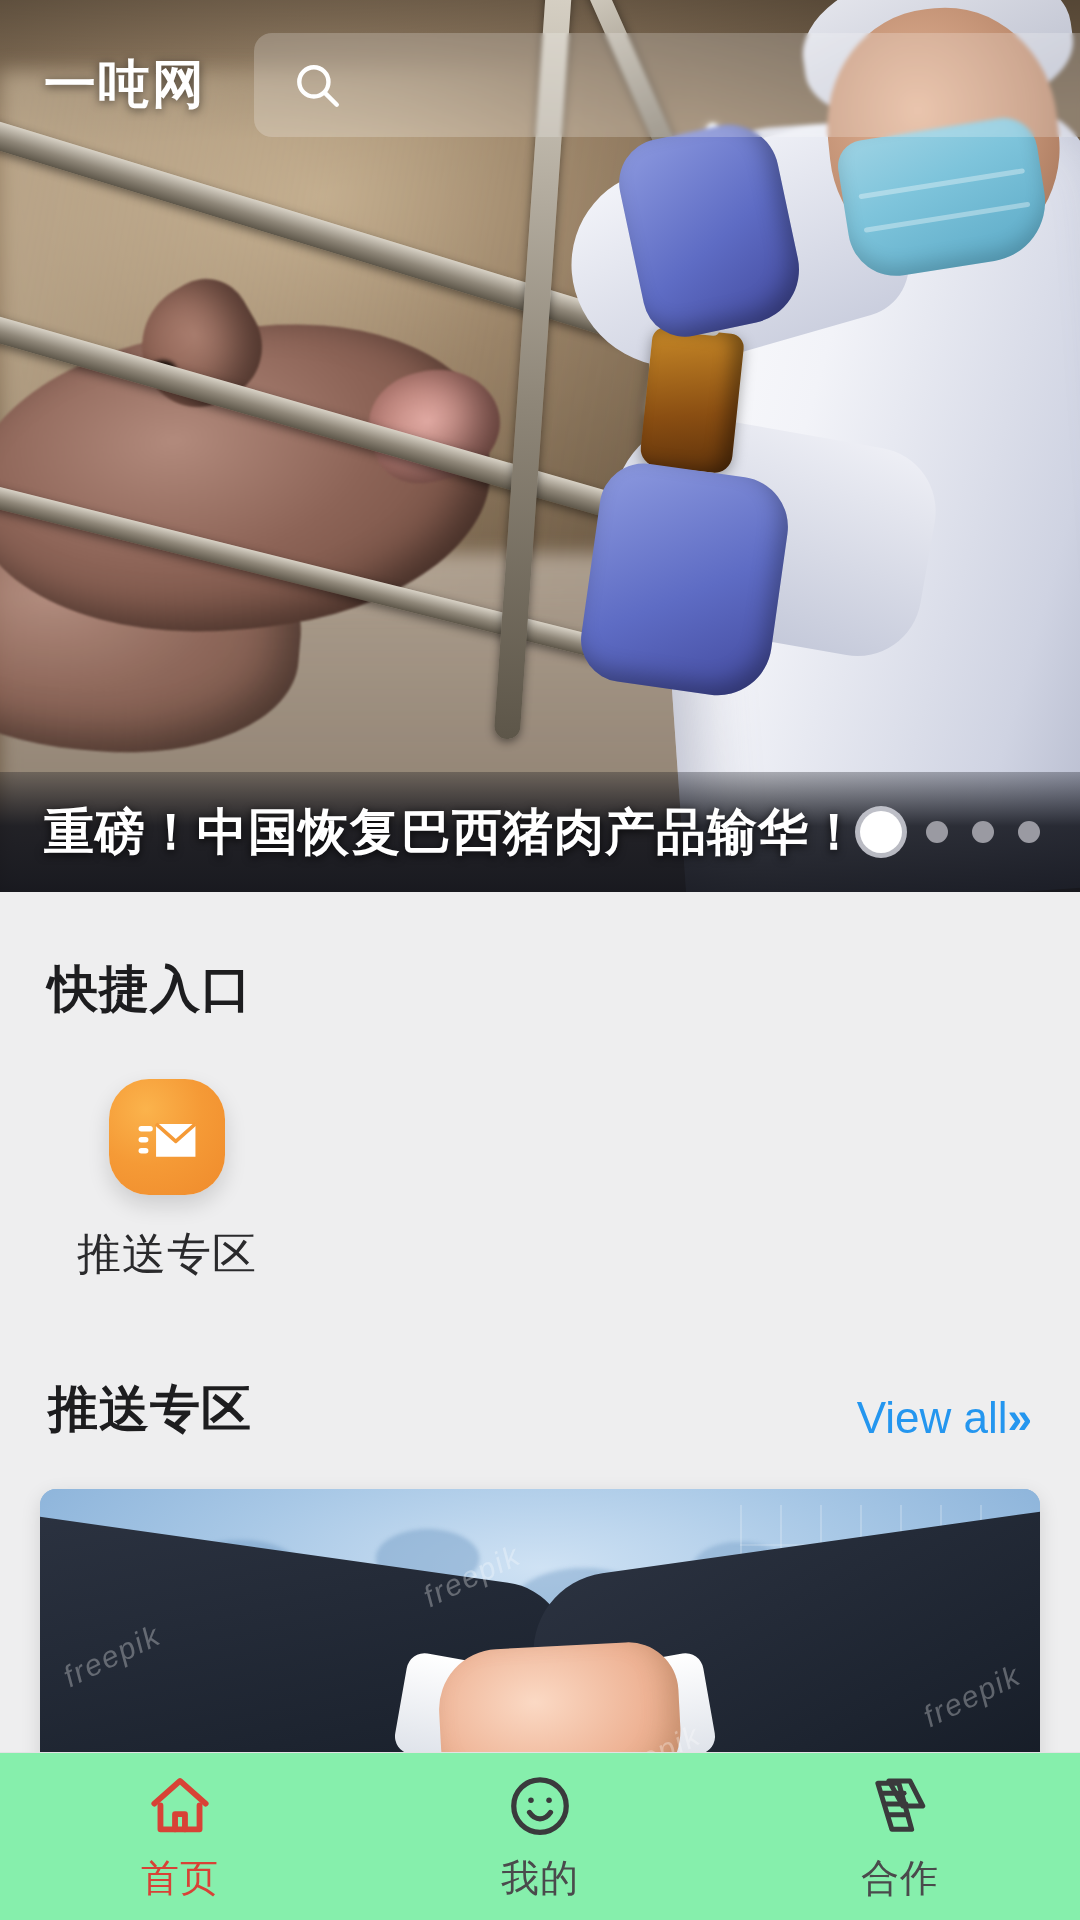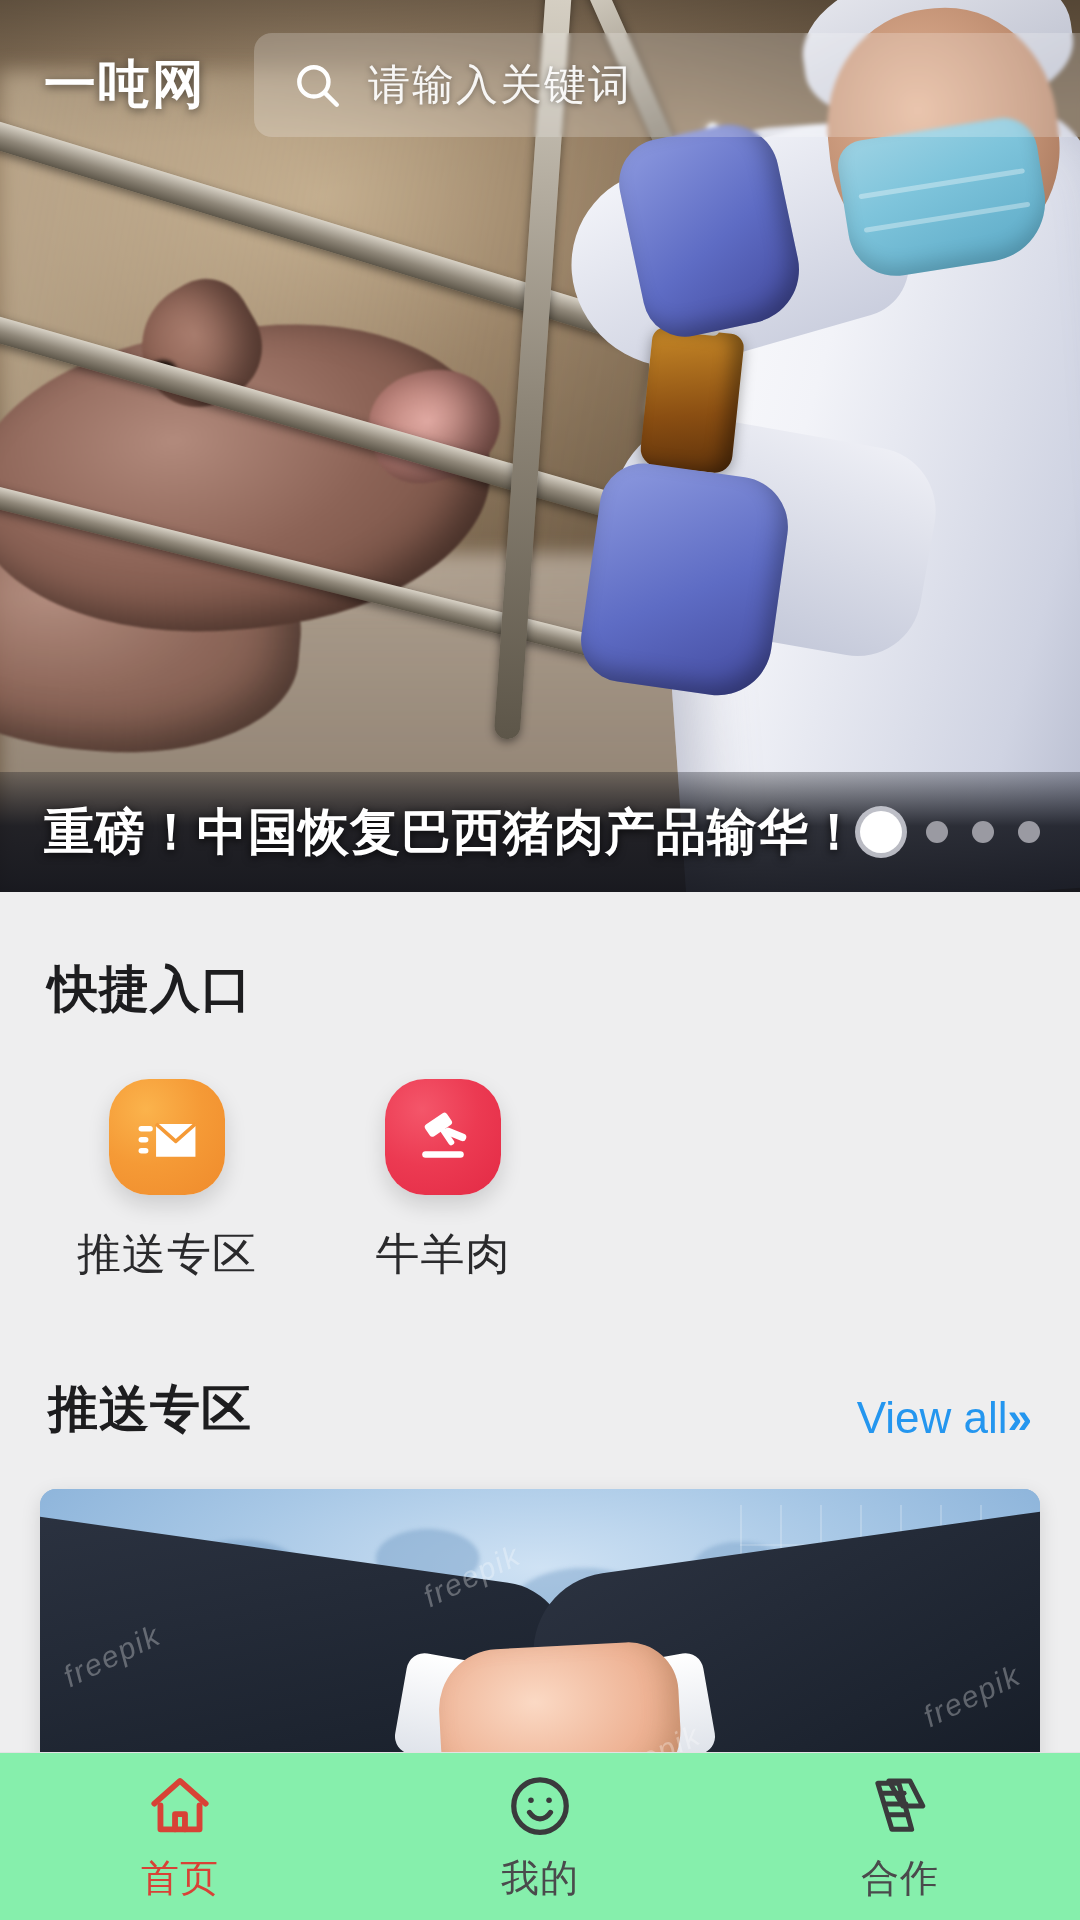--- a/index.html
+++ b/index.html
@@ -317,21 +317,20 @@
 
     <div class="topbar">
       <div class="logo">一吨网</div>
       <div class="searchbox">
         <span class="search-icon">
           <svg viewBox="0 0 24 24" width="50" height="50" fill="none" stroke="#ffffff" stroke-width="2.1" stroke-linecap="round">
             <circle cx="10.5" cy="10.5" r="7"></circle>
             <line x1="15.8" y1="15.8" x2="21.5" y2="21.5"></line>
           </svg>
         </span>
-        <span class="search-ph">请输入关键词</span>
       </div>
     </div>
 
     <div class="hero-caption-bar">
       <div class="hero-caption">重磅！中国恢复巴西猪肉产品输华！</div>
       <div class="dots">
         <span class="dot active"></span>
         <span class="dot"></span>
         <span class="dot"></span>
         <span class="dot"></span>
@@ -355,33 +354,20 @@
               <rect x="6" y="42" width="9" height="5" rx="2.5"></rect>
             </g>
             <path d="M22 20 H58 V50 H22 Z" fill="#ffffff"></path>
             <path d="M22 20 L40 36 L58 20" fill="none" stroke="#f59a36" stroke-width="3.2" stroke-linejoin="round"></path>
           </svg>
         </div>
         <div class="quick-label">推送专区</div>
       </div>
 
 
-      <div class="quick-item">
-        <div class="quick-icon red">
-          <svg viewBox="0 0 64 64" width="70" height="70" fill="#ffffff">
-            <rect x="13" y="45" width="38" height="6" rx="3"></rect>
-            <g transform="rotate(-34 32 27)">
-              <rect x="20" y="13" width="24" height="13" rx="3"></rect>
-              <rect x="30" y="24" width="5.5" height="18" rx="2.5"></rect>
-            </g>
-            <rect x="33" y="26" width="21" height="7" rx="3.5" transform="rotate(22 43 29)"></rect>
-          </svg>
-        </div>
-        <div class="quick-label">牛羊肉</div>
-      </div>
 
     </div>
   </div>
 
   <div class="push-wrap">
     <div class="section-title-row">
       <div class="section-title">推送专区</div>
       <div class="view-all">
         <span>View all</span>
         <span class="chev">»</span>

